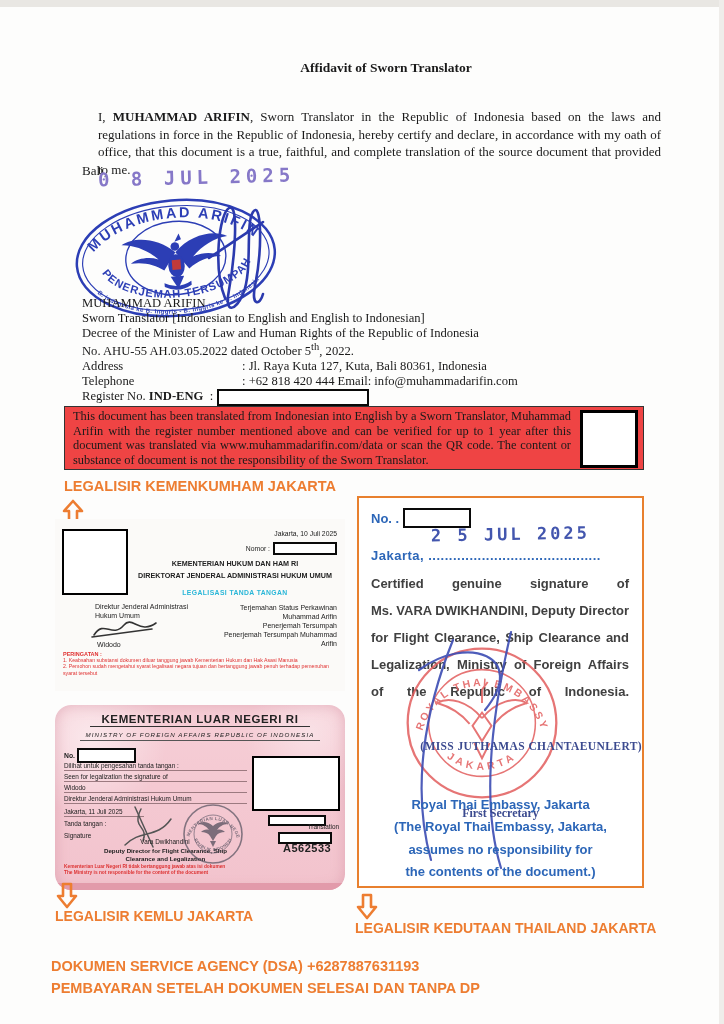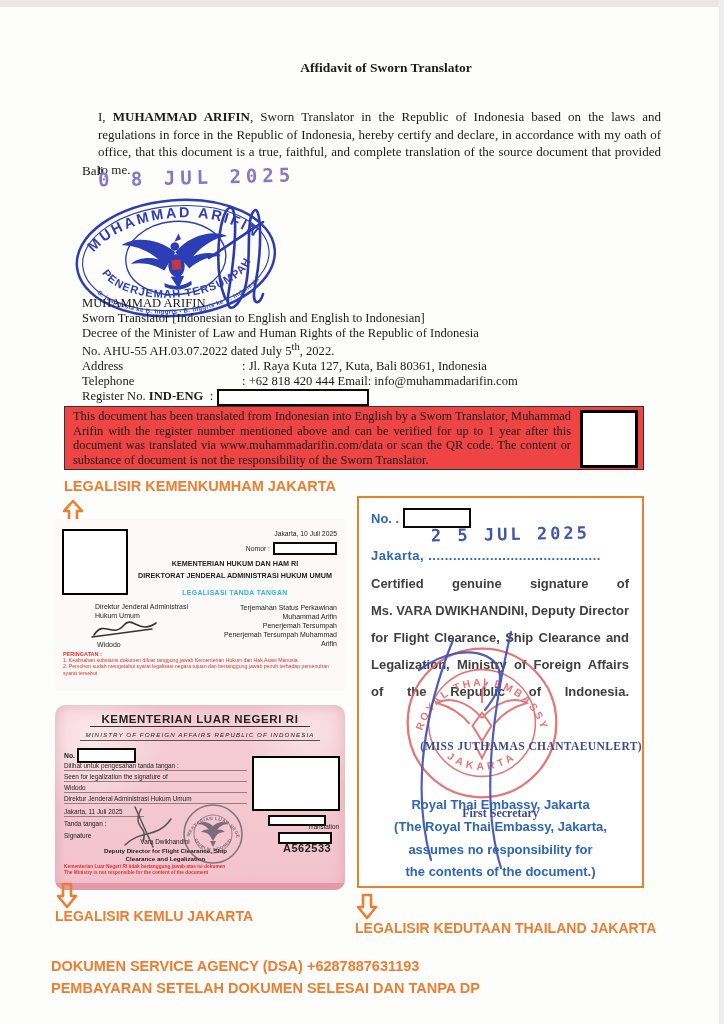--- a/index.html
+++ b/index.html
@@ -66,21 +66,21 @@
   .tb-stamp{position:absolute;left:42px;top:144px;opacity:.85;}
   .tb-scribble{position:absolute;left:30px;top:128px;}
   .tb-name{position:absolute;left:0;top:242px;width:100%;text-align:right;font-size:11.5px;
            font-weight:bold;color:#3b4a8f;font-family:"Liberation Serif",serif;letter-spacing:.4px;}
   .tb-title{position:absolute;left:0;top:268px;width:100%;text-align:center;font-size:12px;
             font-weight:bold;color:#3b4a8f;font-family:"Liberation Serif",serif;margin-top:40px;}
   .tb-emb{position:absolute;left:0;top:296px;width:100%;text-align:center;font-size:13px;
           font-weight:bold;color:#2c66b8;line-height:22.4px;}
 
   
-  .doc-kemlu{position:absolute;left:55px;top:705px;width:290px;height:185px;border-radius:10px;
+  .doc-kemlu{position:absolute;left:55px;top:705px;width:290px;height:185px;border-radius:16px;
              background:
                radial-gradient(circle at 12% 18%, rgba(255,255,255,.55), transparent 26%),
                radial-gradient(circle at 88% 15%, rgba(255,255,255,.4), transparent 22%),
                linear-gradient(#f6ced6,#f2c3cd);
              box-shadow:inset 0 0 14px rgba(198,120,140,.4);
              font-family:"Liberation Sans",sans-serif;color:#222;overflow:hidden;}
   .km-band{position:absolute;left:0;bottom:0;width:100%;height:7px;background:#e29aaa;}
   .km-org{position:absolute;left:35px;top:8px;width:220px;text-align:center;font-weight:bold;
           font-size:11.5px;letter-spacing:.6px;border-bottom:1.5px solid #333;padding-bottom:1px;}
   .km-orgen{position:absolute;left:25px;top:26px;width:240px;text-align:center;font-style:italic;
@@ -154,21 +154,21 @@
     <g fill="none" stroke="#2b3aae" stroke-width="2.6" stroke-linecap="round">
       <path d="M20,102 C8,72 14,18 24,12 C34,6 30,60 24,94 C19,120 31,114 38,98 C48,74 40,28 48,16 C56,4 58,50 50,90 C46,110 55,110 58,98"></path>
       <path d="M4,62 L58,26"></path>
     </g>
   </svg>
 
   <div class="info">
     <div>MUHAMMAD ARIFIN</div>
     <div>Sworn Translator  [Indonesian to English and English to Indonesian]</div>
     <div>Decree of the Minister of Law and Human Rights of the Republic of Indonesia</div>
-    <div><span>No. AHU-55 AH.03.07.2022 dated July 5</span><sup>th</sup><span>, 2022.</span></div>
+    <div><span>No. AHU-55 AH.03.05.2022 dated October 5</span><sup>th</sup><span>, 2022.</span></div>
     <div class="row">
         <span class="lbl">Address</span>
         <span>: Jl. Raya Kuta 127, Kuta, Bali 80361, Indonesia</span>
       </div>
     <div class="row">
         <span class="lbl">Telephone</span>
         <span>: +62 818 420 444   Email: info@muhammadarifin.com</span>
       </div>
     <div><span>Register No. </span><b>IND-ENG</b>&nbsp;&nbsp;<span>:</span><span class="redact reg-box"></span></div>
   </div>

